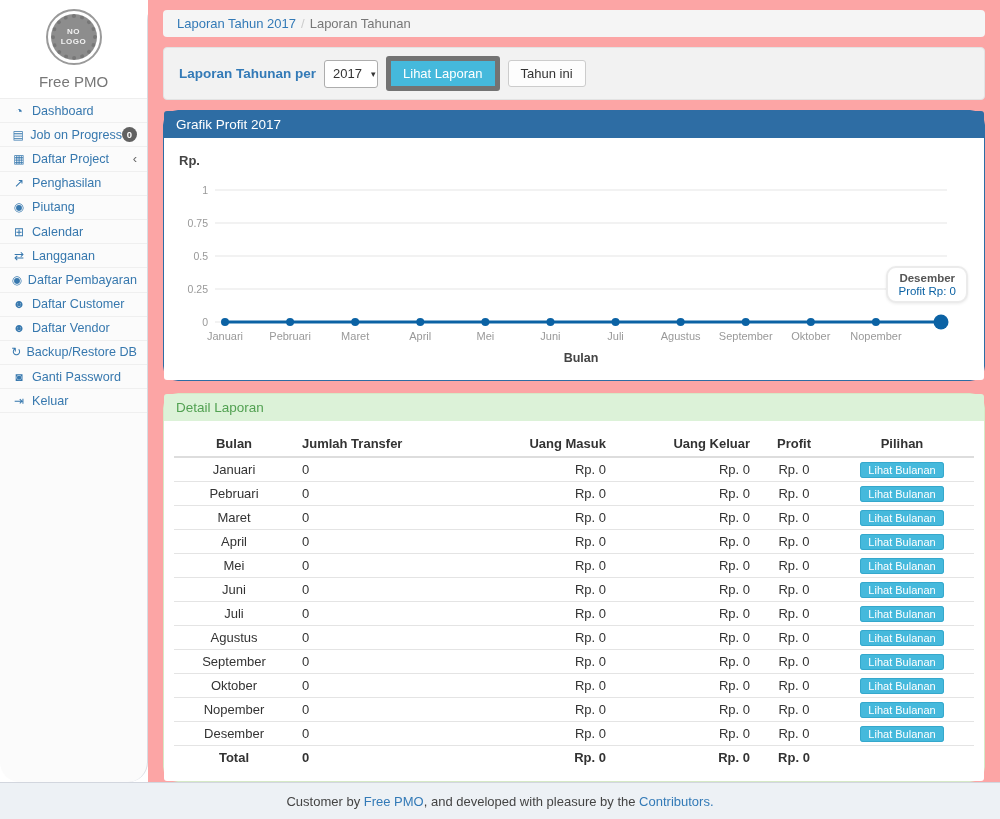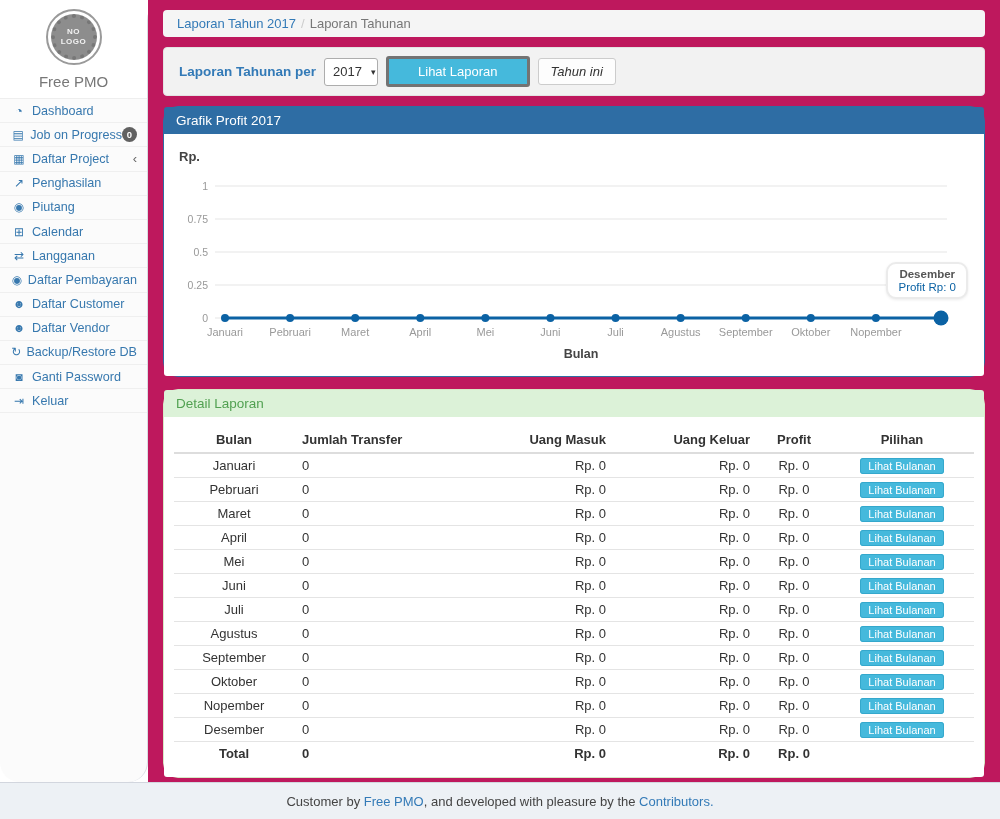--- a/index.html
+++ b/index.html
@@ -20,35 +20,35 @@
   .menu { display:flex; flex-direction:column; }
   .menu-item { display:flex; align-items:center; height:24.2px; padding:0 10px 0 11px;
                border-bottom:1px solid #efefef; color:#3778ae; cursor:pointer; background:#fbfbfb; }
   .mi-icon { width:16px; font-size:12px; margin-right:5px; text-align:center; color:#3778ae; }
   .mi-label { font-size:12.6px; white-space:nowrap; }
   .mi-badge { margin-left:auto; background:#616161; color:#fff; font-size:9.5px; font-weight:bold;
               min-width:15px; height:15px; line-height:15px; text-align:center; border-radius:8px; padding:0 4px; }
   .mi-chevron { margin-left:auto; color:#666; font-size:13px; }
 
   
-  .main { flex:1; padding:10px 15px 0; background:#be185d; }
+  .main { flex:1; padding:10px 15px 0; background:#fca5a5; }
 
   .breadcrumb { background:#f5f5f5; border-radius:4px; padding:6px 14px; margin-bottom:10px; font-size:13px; color:#777; }
   .breadcrumb a { color:#337ab7; text-decoration:none; cursor:pointer; }
   .breadcrumb .sep { color:#ccc; padding:0 5px; }
 
   .well { background:#f2f2f2; border:1px solid #e3e3e3; border-radius:4px; padding:8px 15px; margin-bottom:10px;
           display:flex; align-items:center; }
   .well-label { color:#337ab7; font-weight:bold; font-size:13.5px; margin-right:8px; }
   .select { background:#fff; border:1px solid #adadad; border-radius:3px; height:28px; width:54px;
             display:inline-flex; align-items:center; padding:0 5px 0 8px; cursor:pointer;gap:9px; }
   .select .caret { font-size:9px; color:#333; }
   .btn { display:inline-block; border-radius:3px; cursor:pointer; text-align:center; }
-  .btn-info { background:#45b9dc; border:3px solid #737373; color:#fff; padding:5px 29px; font-size:13px; margin-left:8px; }
-  .btn-default { background:#fdfdfd; border:1px solid #ccc; color:#333; padding:5px 12px; font-size:13px; margin-left:8px;font-style:italic; }
+  .btn-info { background:#45b9dc; border:5px solid #737373; color:#fff; padding:5px 12px; font-size:13px; margin-left:8px; }
+  .btn-default { background:#fdfdfd; border:1px solid #ccc; color:#333; padding:5px 12px; font-size:13px; margin-left:8px; }
 
   .panel { border-radius:15px; margin-bottom:12px; }
   .panel-primary { border:1px solid #2e6da4; }
   .panel-primary .panel-heading { background:#2e6da4; color:#fff; padding:6px 12px; font-size:13.5px;
     border-top-left-radius:3px; border-top-right-radius:3px; }
   .panel-success { border:1px solid #d6e9c6; }
   .panel-success .panel-heading { background:#dcf2d8; color:#52a152; padding:6px 12px; font-size:13.5px;
     border-top-left-radius:3px; border-top-right-radius:3px; }
 
   .chart-body { position:relative; background:#fff; padding:12px 15px 10px;

